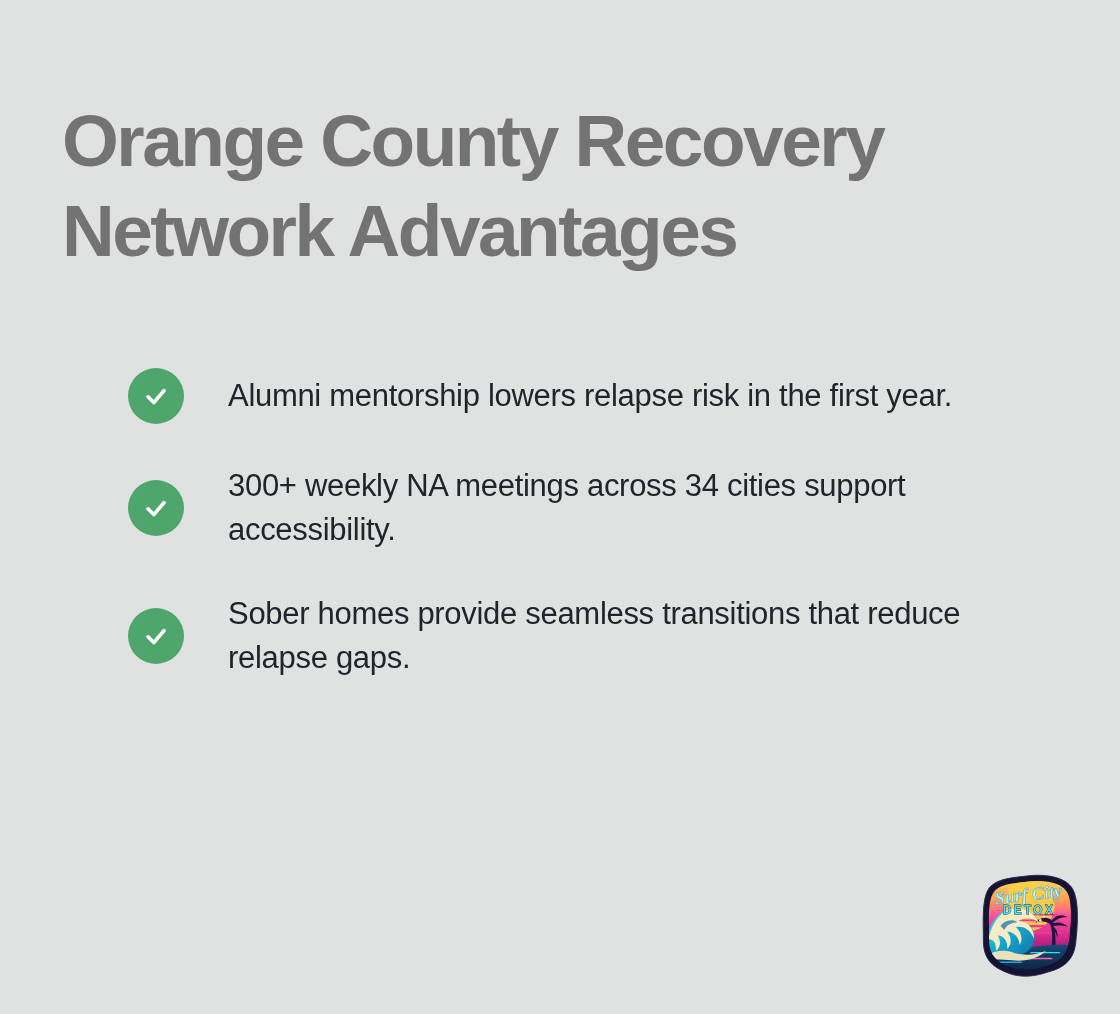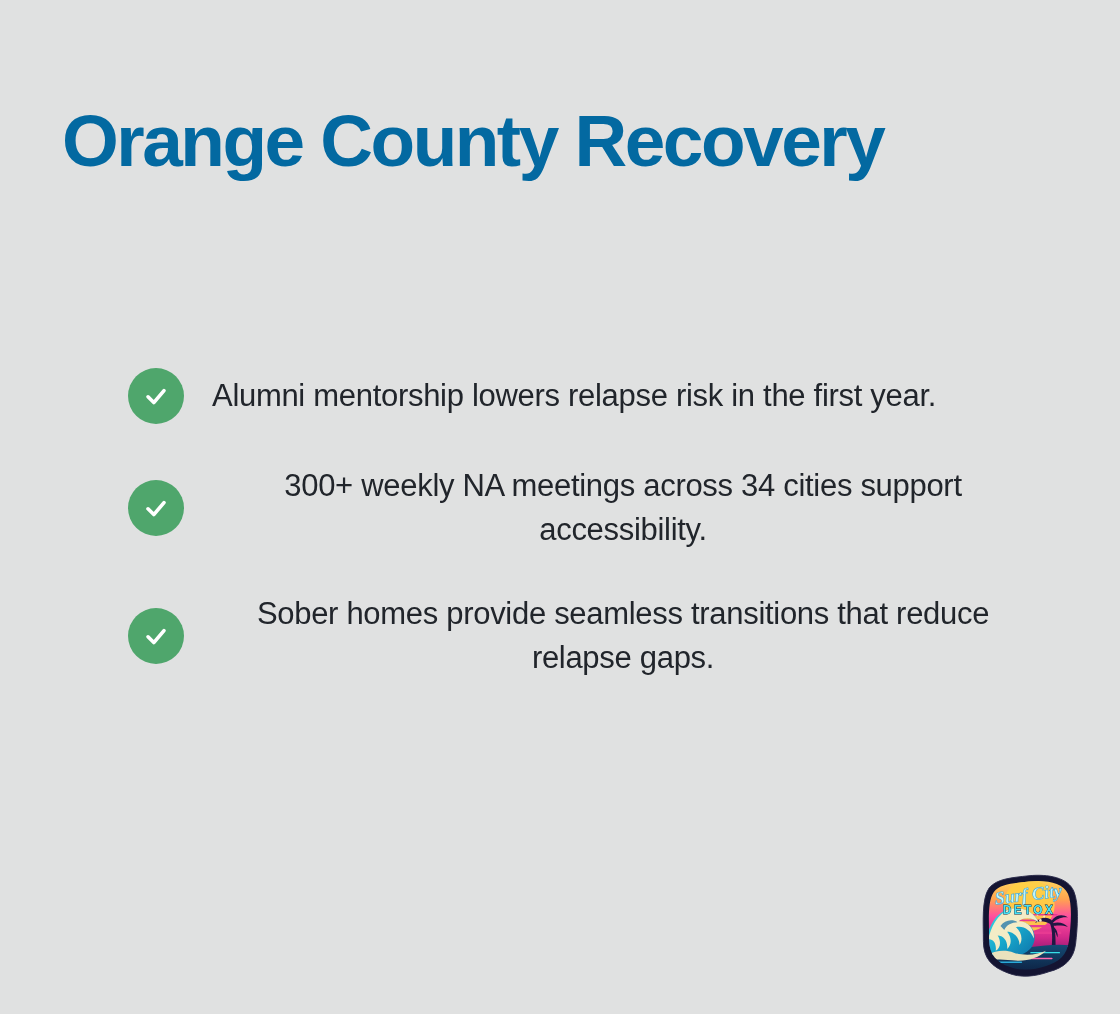--- a/index.html
+++ b/index.html
@@ -9,37 +9,36 @@
     font-family: "Liberation Sans", sans-serif;
     position: relative;
     overflow: hidden;
   }
   .page-title {
     position: absolute;
     left: 62px; top: 96px;
     width: 980px;
     font-size: 73px;
     font-weight: 700;
-    color: #0369a1;
+    color: #737373;
     line-height: 90px;
     letter-spacing: -2.5px;
   }
   .bullet-list {
     position: absolute;
     left: 128px; top: 368px;
     width: 910px;
     display: flex;
     flex-direction: column;
     gap: 40px;
   }
   .bullet-row {
     display: flex;
     align-items: center;
-    gap: 28px;
-    text-align: center;
+    gap: 44px;
   }
   .bullet-icon {
     flex: 0 0 56px;
     width: 56px; height: 56px;
     border-radius: 50%;
     background: #4fa66c;
     display: flex;
     align-items: center;
     justify-content: center;
   }
@@ -54,20 +53,21 @@
     position: absolute;
     left: 972px; top: 871px;
     width: 114px; height: 114px;
   }
 </style>
 </head>
 <body>
 
 <div class="page-title">
   <div>Orange County Recovery</div>
+  <div>Network Advantages</div>
 </div>
 
 <div class="bullet-list">
 
   <div class="bullet-row">
     <div class="bullet-icon">
       <svg width="30" height="30" viewBox="0 0 30 30">
         <path d="M7 15.8 L12.8 21.6 L23 9.6" stroke="#ffffff" stroke-width="3.6" fill="none" stroke-linecap="round" stroke-linejoin="round"></path>
       </svg>
     </div>

